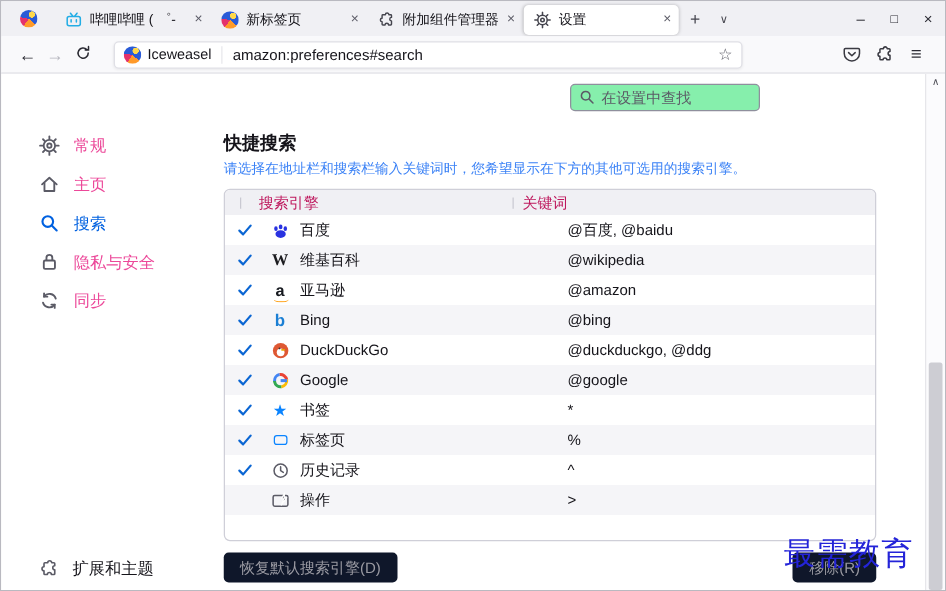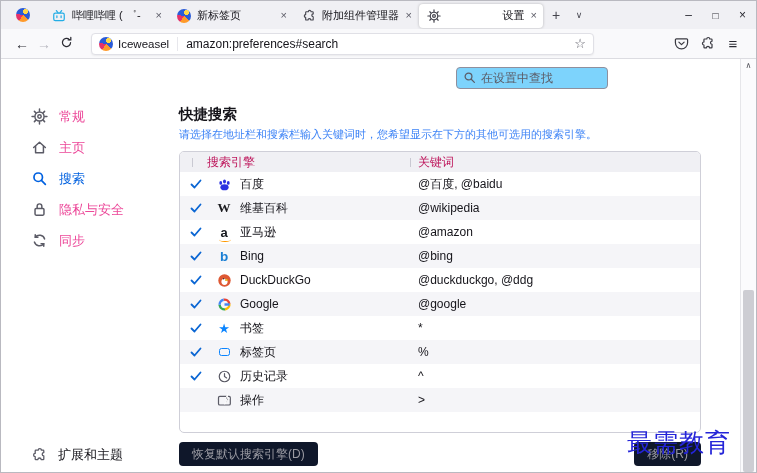--- a/index.html
+++ b/index.html
@@ -6,21 +6,21 @@
   body{width:757px;height:473px;overflow:hidden;background:#fff;
        font-family:"Liberation Sans","DejaVu Sans",sans-serif;font-size:12px;color:#15141a;position:relative;}
   .window{position:absolute;inset:0;border:1px solid #b9b9c0;box-sizing:border-box;display:flex;flex-direction:column;background:#fff;}
 
   
   .tabstrip{height:28px;background:#f0f0f4;display:flex;align-items:center;flex:0 0 auto;}
   .fxview{margin:0 14px 0 15px;display:flex;align-items:center;}
   #tabs{display:flex;height:100%;align-items:center;}
   .tab{width:124px;height:24px;margin:1px 1px 0 0;display:flex;align-items:center;gap:6px;
        padding:0 6px 0 8px;box-sizing:border-box;border-radius:4px;color:#45454e;}
-  .tab.active{background:#fff;box-shadow:0 0 3px rgba(0,0,0,.25);text-align:right;}
+  .tab.active{background:#fff;box-shadow:0 0 3px rgba(0,0,0,.25);}
   .tab-label{flex:1;overflow:hidden;white-space:nowrap;font-size:11px;color:#15141a;}
   .tab-close{color:#5b5b66;font-size:11px;line-height:1;}
   .fav{width:14px;height:14px;flex:0 0 auto;display:flex;align-items:center;justify-content:center;}
   .fav svg{width:14px;height:14px;}
   .newtab{width:24px;text-align:center;font-size:14px;color:#45454e;}
   .tablist{width:22px;text-align:center;font-size:9px;color:#45454e;}
   .win-controls{margin-left:auto;display:flex;height:100%;}
   .wc{width:27px;display:flex;align-items:center;justify-content:center;color:#2b2b33;font-size:12px;}
   .wc-max{font-size:10px;}
 
@@ -42,21 +42,21 @@
   .fx-ball{width:14px;height:14px;border-radius:50%;display:inline-block;
      background:
        radial-gradient(circle at 68% 26%, #ffd84a 0 17%, rgba(255,216,74,0) 19%),
        conic-gradient(from 130deg, #ff9a2a 0 85deg, #e4326b 85deg 150deg, #2a5bd7 150deg 360deg);}
 
   
   .content{flex:1;position:relative;background:#fff;overflow:hidden;}
 
   .search-box{position:absolute;left:455px;top:8px;width:152px;height:22px;}
   .search-box input{width:100%;height:100%;box-sizing:border-box;border:1px solid #8f8f9d;border-radius:4px;
-      padding:0 6px 0 24px;font:inherit;font-size:12px;color:#15141a;background:#7dd3fc;outline:none;}
+      padding:0 6px 0 24px;font:inherit;font-size:12px;color:#15141a;background:#86efac;outline:none;}
   .search-box input::placeholder{color:#5b5b66;}
   .mag{position:absolute;left:7px;top:4px;width:13px;height:13px;color:#5b5b66;}
   .mag svg{width:13px;height:13px;}
 
   .sidebar{position:absolute;left:30px;top:42px;width:142px;}
   .side-item{height:31px;display:flex;align-items:center;gap:11px;font-size:13px;color:#ec4899;cursor:default;}
   .side-item .sic{width:17px;height:17px;color:#5b5b66;display:flex;}
   .side-item .sic svg{width:17px;height:17px;}
   .side-item.active{color:#0061e0;}
   .side-item.active .sic{color:#0061e0;}
@@ -69,21 +69,21 @@
   .sec-desc{position:absolute;top:22px;left:0;font-size:11px;color:#3b82f6;}
 
   .engine-table{position:absolute;top:46px;left:0;width:522px;height:282px;border:1px solid #cfcfd8;border-radius:5px;
       box-sizing:border-box;overflow:hidden;background:#fff;}
   .t-head{height:20px;background:#f0f0f4;display:grid;grid-template-columns:230px 1fr;align-items:center;
       color:#be185d;font-size:12px;}
   .hc{position:relative;padding-left:27px;}
   .hc::before{content:"";position:absolute;left:12px;top:4px;bottom:4px;width:1px;background:#c9c9d2;}
   .hc.k{padding-left:8px;}
   .hc.k::before{left:0;}
-  .t-row{height:24px;display:grid;grid-template-columns:230px 1fr;align-items:center;}
+  .t-row{height:24px;display:grid;grid-template-columns:230px 1fr;align-items:center;gap:36px;}
   .t-row.alt{background:#f5f5f8;}
   .cell-engine{display:flex;align-items:center;padding-left:10px;}
   .chk{width:20px;height:14px;display:flex;align-items:center;}
   .chk svg{width:12px;height:12px;}
   .ic{width:16px;height:16px;margin-left:6px;flex:0 0 auto;display:flex;align-items:center;justify-content:center;}
   .ic svg{width:15px;height:15px;}
   .eng-name{margin-left:8px;font-size:12px;}
   .cell-keyword{padding-left:8px;font-size:12px;}
 
   .ic-w{font-family:"Liberation Serif","DejaVu Serif",serif;font-weight:700;font-size:13px;color:#1b1b1f;}

